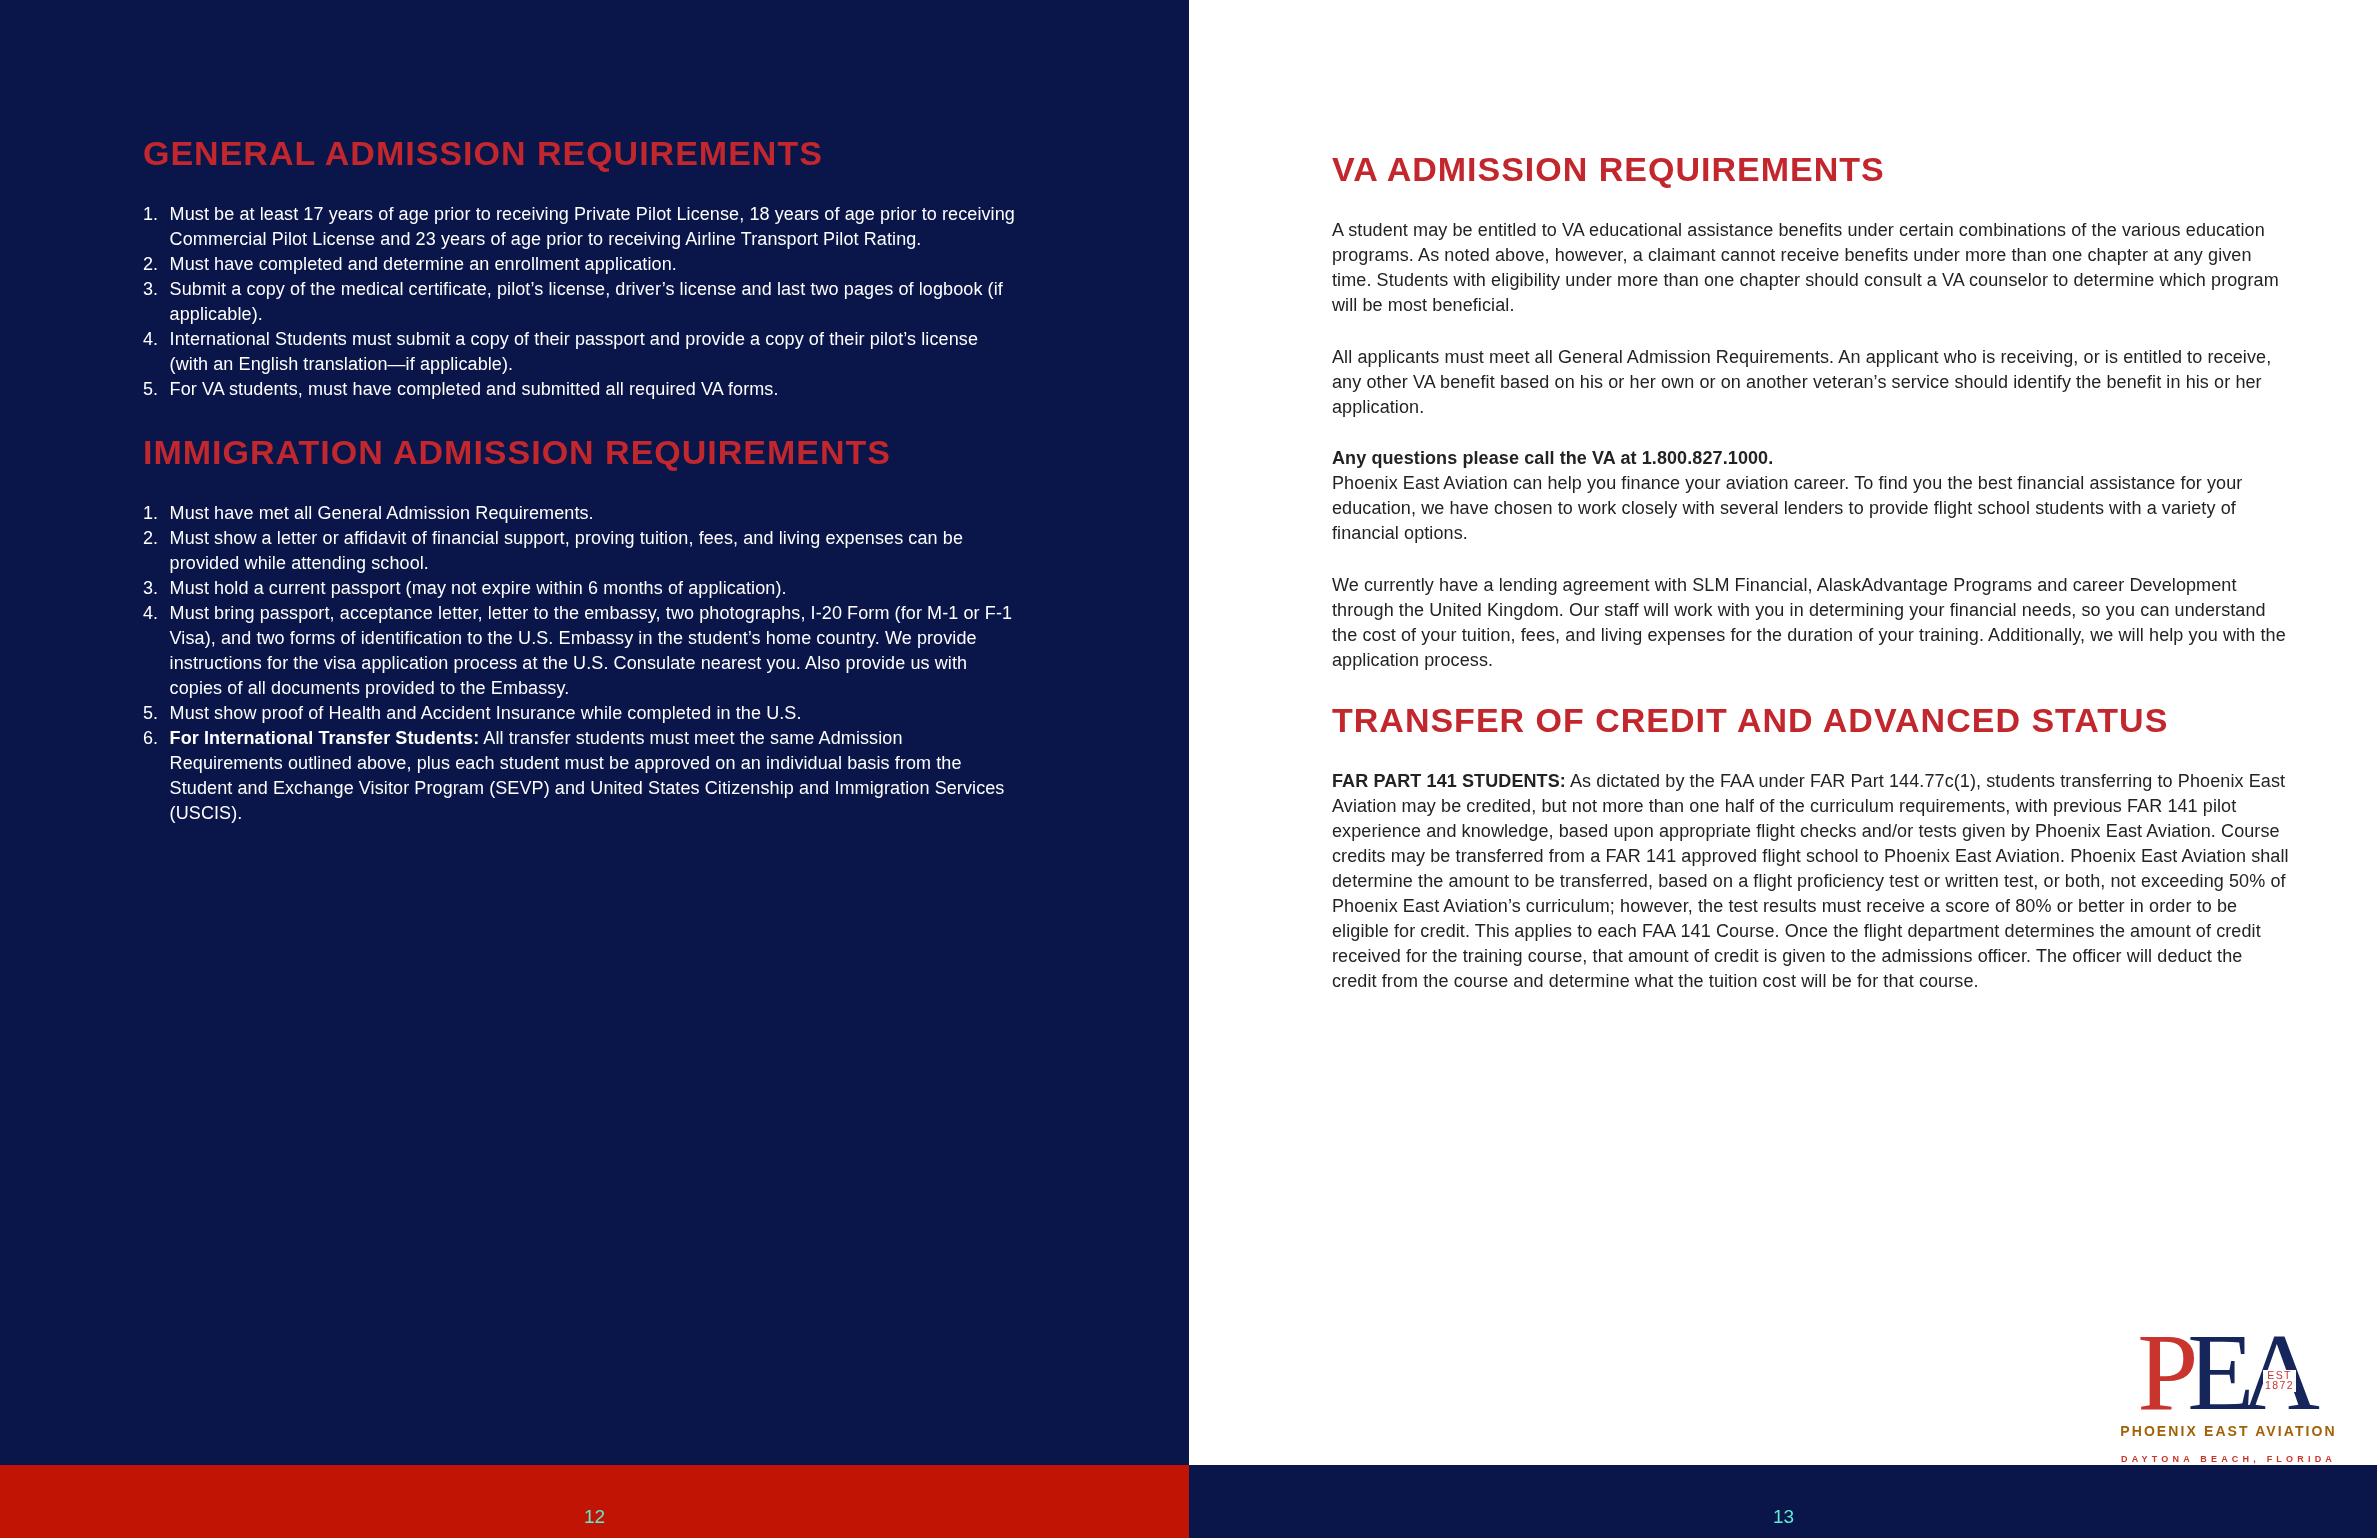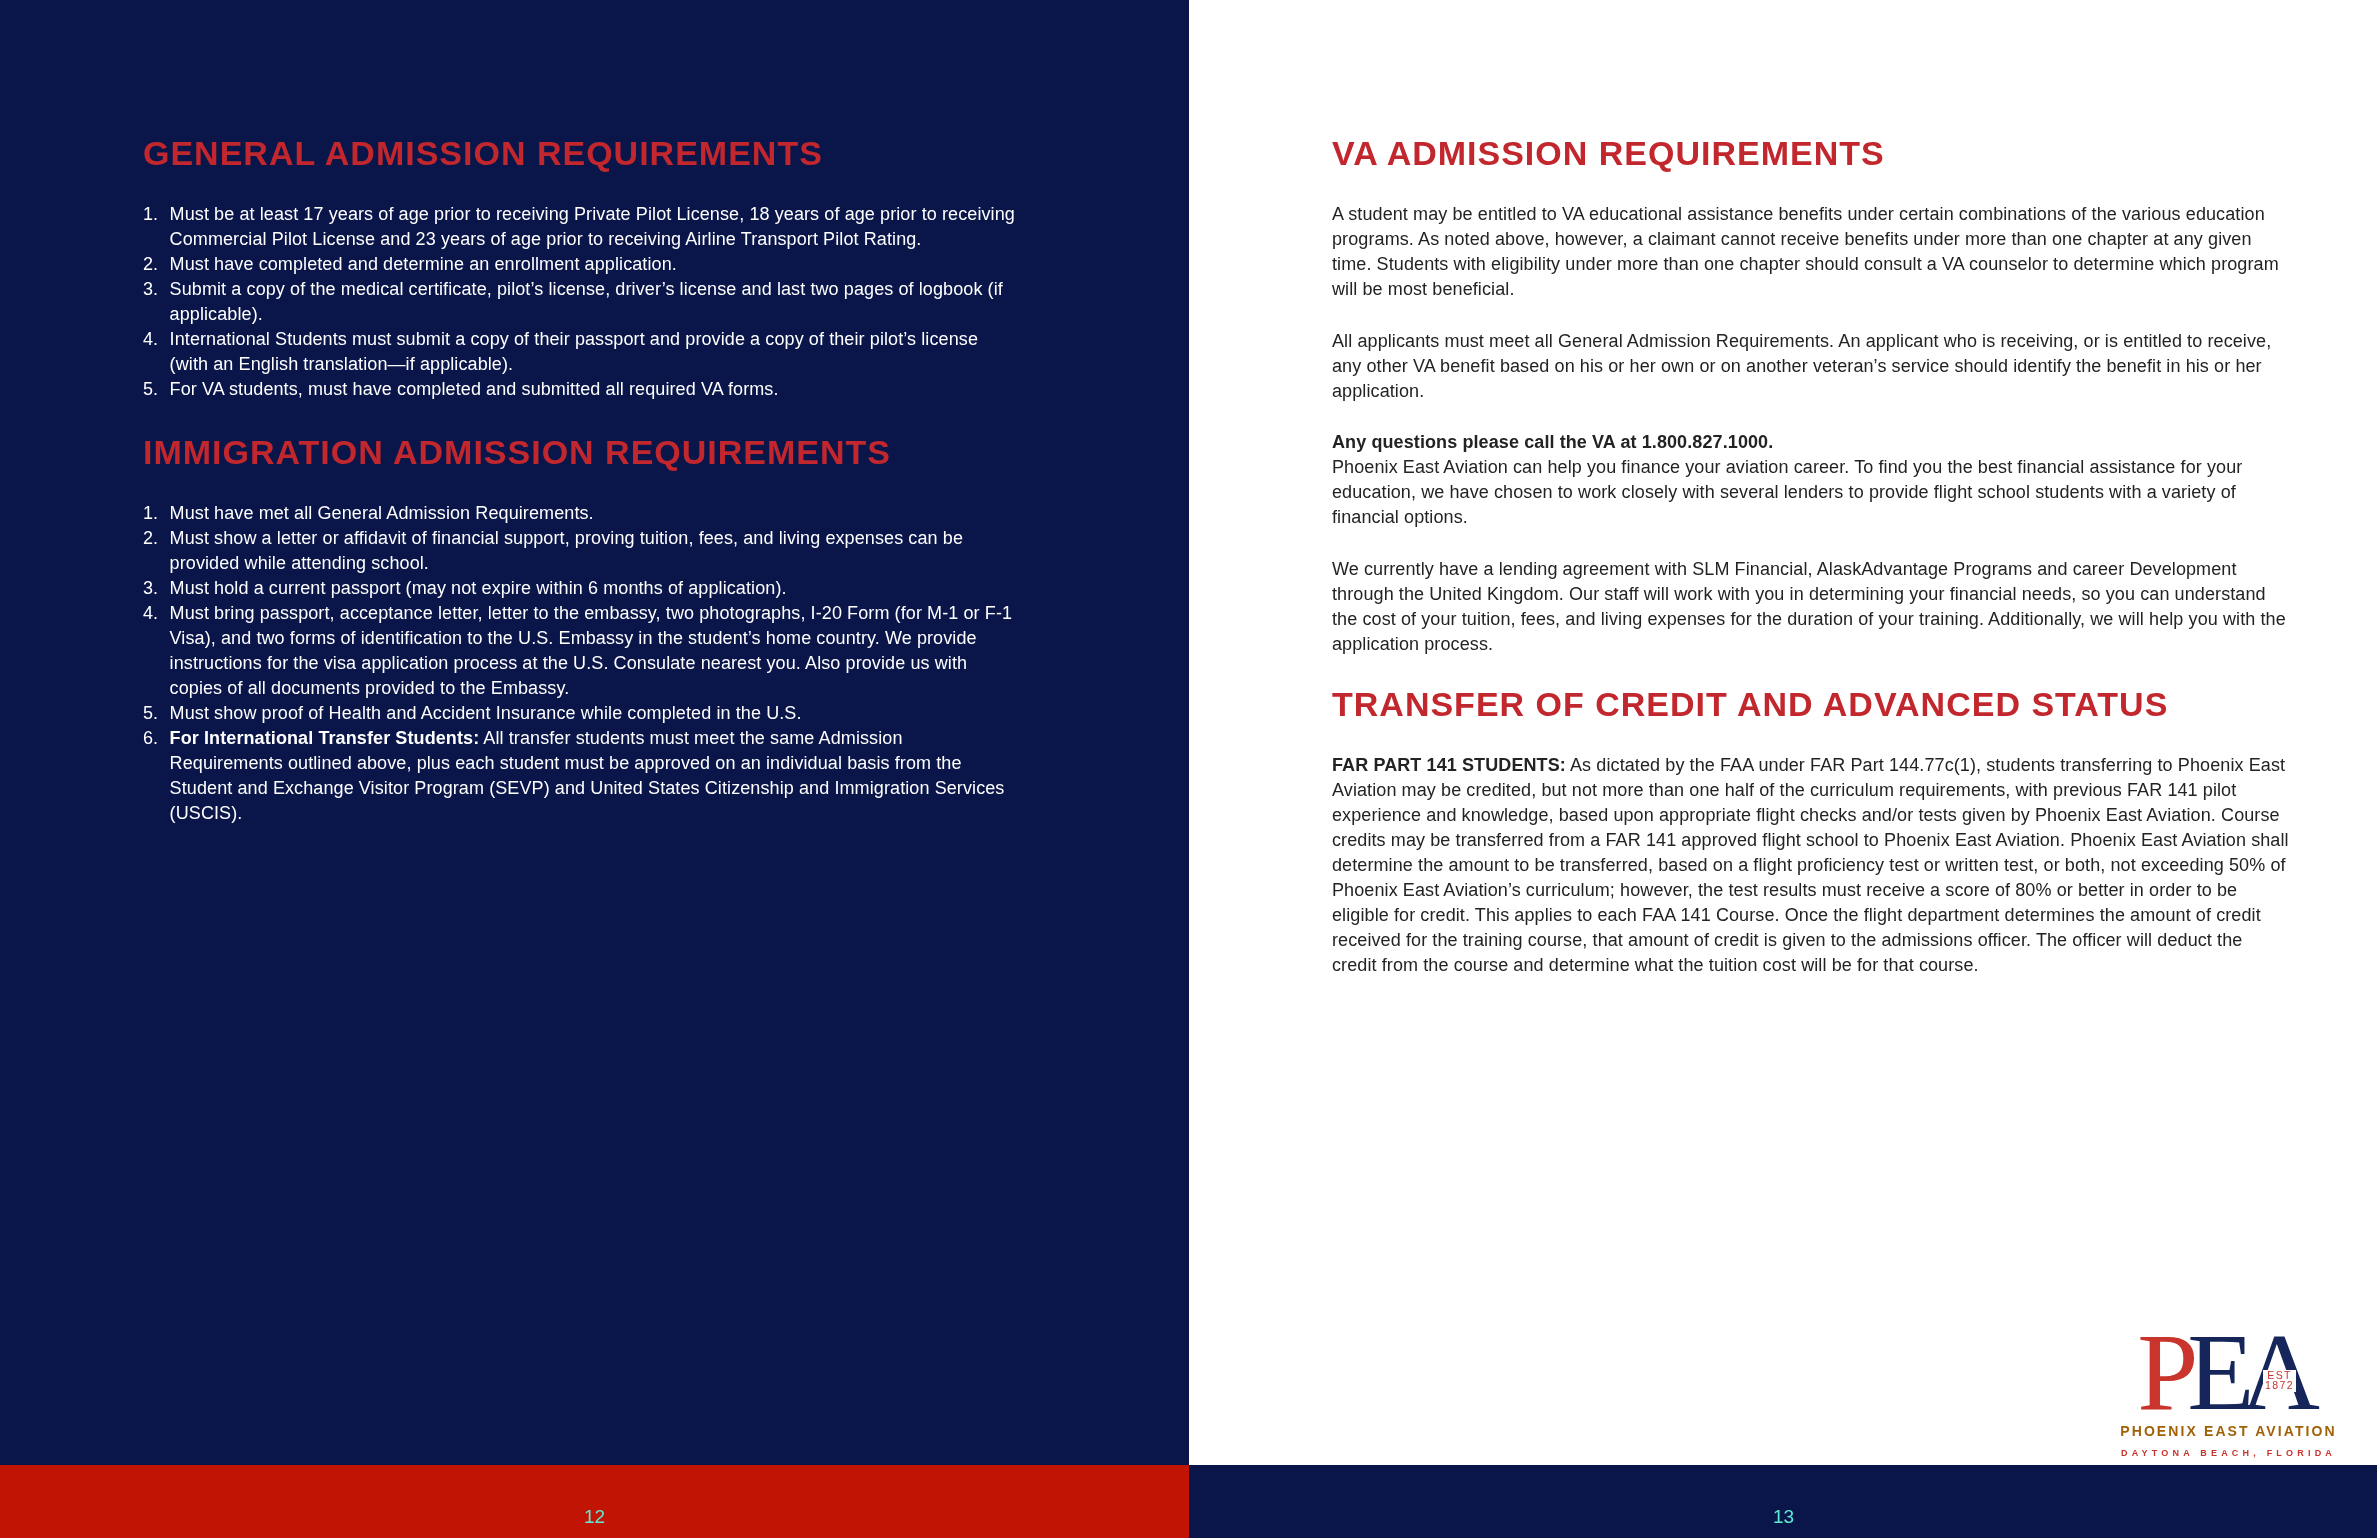--- a/index.html
+++ b/index.html
@@ -6,21 +6,21 @@
   .spread{
     position:relative;width:2377px;height:1538px;overflow:hidden;
     font-family:"Liberation Sans",sans-serif;
   }
   .page{position:absolute;top:0;height:1538px;width:1189px;}
   .page-left{left:0;background:#0a164a;color:#ffffff;}
   .page-right{left:1189px;background:#ffffff;color:#232323;}
 
   .content{position:absolute;left:143px;top:135px;}
   .content-left{width:874px;}
-  .content-right{width:958px;}
+  .content-right{width:958px;margin-top:16px;}
 
   .section-heading{
     color:#c1272d;font-size:34px;line-height:36px;font-weight:700;
     letter-spacing:1px;margin:29px 0 31px 0;
   }
   .section-heading.first{margin-top:0;}
 
   .req-list{list-style:none;margin:0 0 32px 0;padding:0;
     font-size:18px;line-height:25px;letter-spacing:0.1px;}
   .req-list li{display:flex;}
@@ -52,21 +52,21 @@
     position:absolute;top:43px;left:150px;z-index:3;background:#ffffff;
     color:#c9342c;font-size:10.5px;line-height:9.8px;font-weight:400;
     letter-spacing:1.4px;padding:1.4px 2.1px;font-family:"Liberation Sans",sans-serif;
   }
   .logo-name{
     color:#a16207;font-weight:700;font-size:14px;letter-spacing:2.1px;
     margin-top:5.6px;white-space:nowrap;
   }
   .logo-loc{
     color:#c9342c;font-weight:700;font-size:9px;letter-spacing:4.2px;
-    margin-top:9px;white-space:nowrap;
+    margin-top:15px;white-space:nowrap;
   }
 </style>
 </head>
 <body>
 
 <div class="spread">
 
   <div class="page page-left">
     <div class="content content-left">
 

